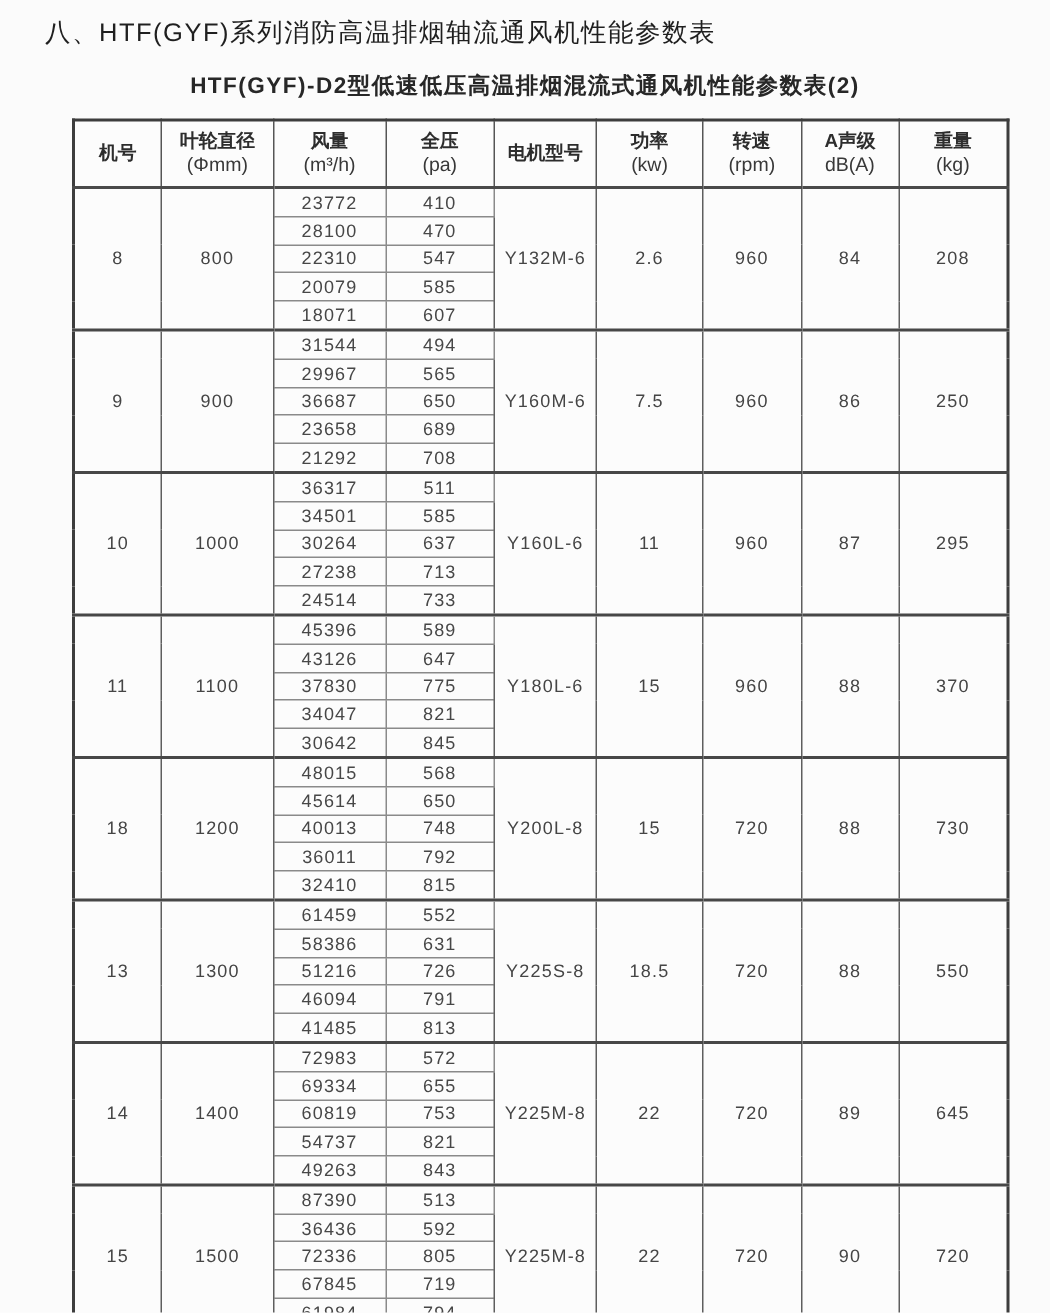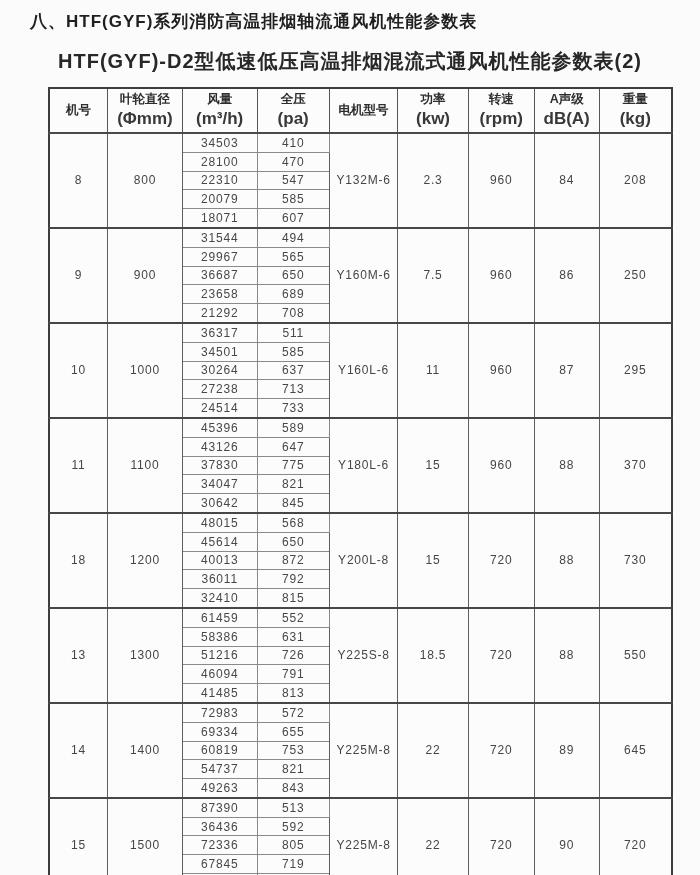--- a/index.html
+++ b/index.html
@@ -6,28 +6,28 @@
   body {
     width:700px; height:875px;
     background:#fbfbfb;
     font-family:"Liberation Sans", sans-serif;
     color:#333;
     overflow:hidden;
   }
   .title {
     padding:10px 16px 0 30px;
     font-size:17px;
-    font-weight:bold;
+    font-weight:normal;
     color:#1f1f1f;
     letter-spacing:1px;
   }
   .subtitle {
     margin-top:15px;
     text-align:center;
-    font-size:20px;
+    font-size:15px;
     font-weight:600;
     color:#272727;
     letter-spacing:1px;
   }
   table.params {
     margin:12px 0 0 48px;
     width:625px;
     border-collapse:collapse;
     table-layout:fixed;
     border:2px solid #3d3d3d;
@@ -43,22 +43,22 @@
     border:1px solid #565656;
     border-bottom:2px solid #4a4a4a;
     height:43px;
     font-size:12.5px;
     font-weight:bold;
     color:#2d2d2d;
     line-height:1.3;
   }
   thead th .unit {
     display:block;
-    font-size:17px;
-    font-weight:700;
+    font-size:13px;
+    font-weight:400;
     color:#383838;
     letter-spacing:0;
   }
   tbody td {
     border:1px solid #8a8a8a;
     height:17.8px;
     font-size:12px;
     line-height:1;
     color:#474747;
     letter-spacing:0.8px;
@@ -99,24 +99,24 @@
       <th><span>功率</span><span class="unit">(kw)</span></th>
       <th><span>转速</span><span class="unit">(rpm)</span></th>
       <th><span>A声级</span><span class="unit">dB(A)</span></th>
       <th><span>重量</span><span class="unit">(kg)</span></th>
     </tr>
   </thead>
   <tbody>
       <tr class="group-start">
         <td rowspan="5" class="merged">8</td>
         <td rowspan="5" class="merged">800</td>
-        <td>34503</td>
+        <td>23772</td>
         <td>410</td>
         <td rowspan="5" class="merged">Y132M-6</td>
-        <td rowspan="5" class="merged">2.3</td>
+        <td rowspan="5" class="merged">2.6</td>
         <td rowspan="5" class="merged">960</td>
         <td rowspan="5" class="merged">84</td>
         <td rowspan="5" class="merged">208</td>
       </tr>
       <tr>
         <td>28100</td>
         <td>470</td>
       </tr>
       <tr>
         <td>22310</td>
@@ -221,21 +221,21 @@
         <td rowspan="5" class="merged">720</td>
         <td rowspan="5" class="merged">88</td>
         <td rowspan="5" class="merged">730</td>
       </tr>
       <tr>
         <td>45614</td>
         <td>650</td>
       </tr>
       <tr>
         <td>40013</td>
-        <td>872</td>
+        <td>748</td>
       </tr>
       <tr>
         <td>36011</td>
         <td>792</td>
       </tr>
       <tr>
         <td>32410</td>
         <td>815</td>
       </tr>
       <tr class="group-start">

